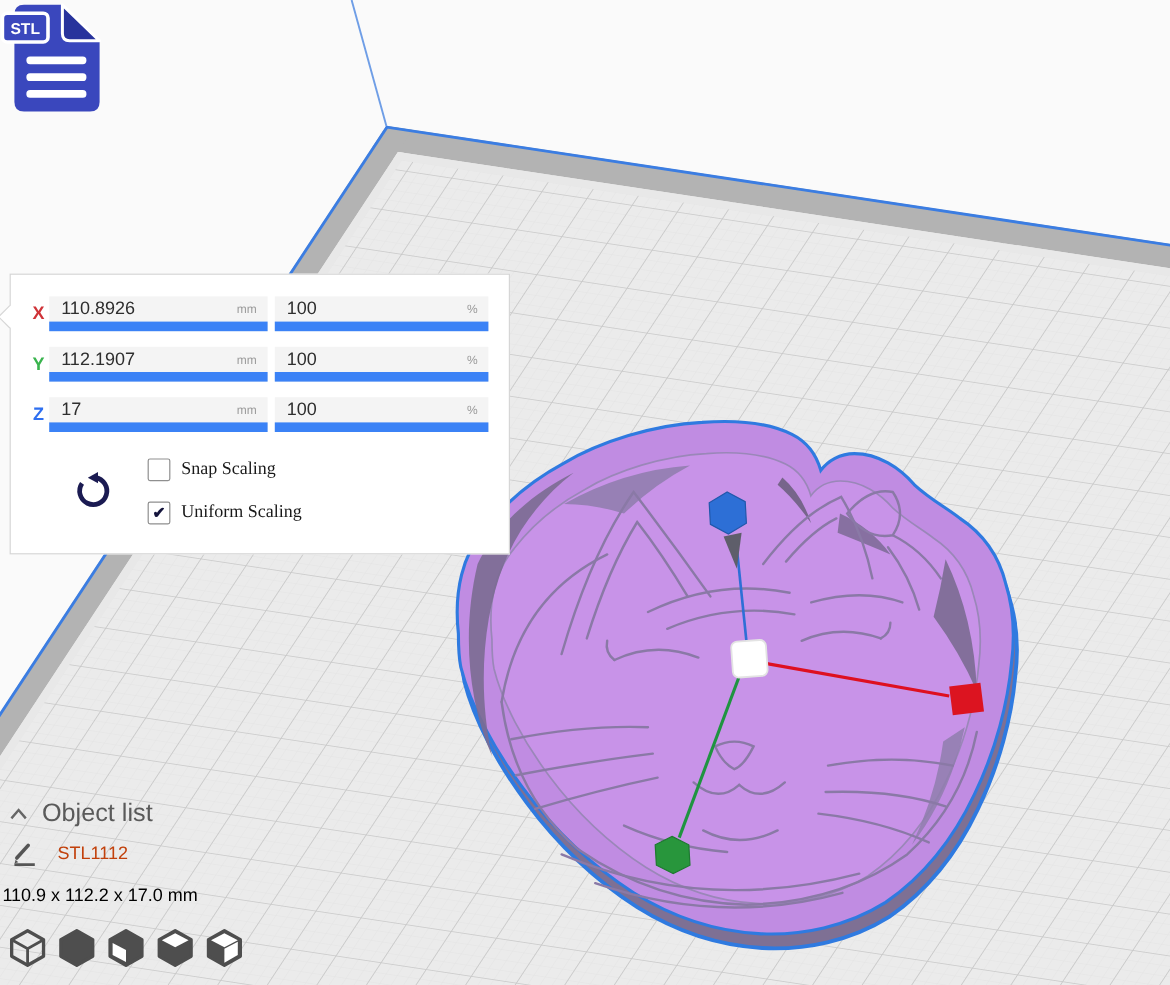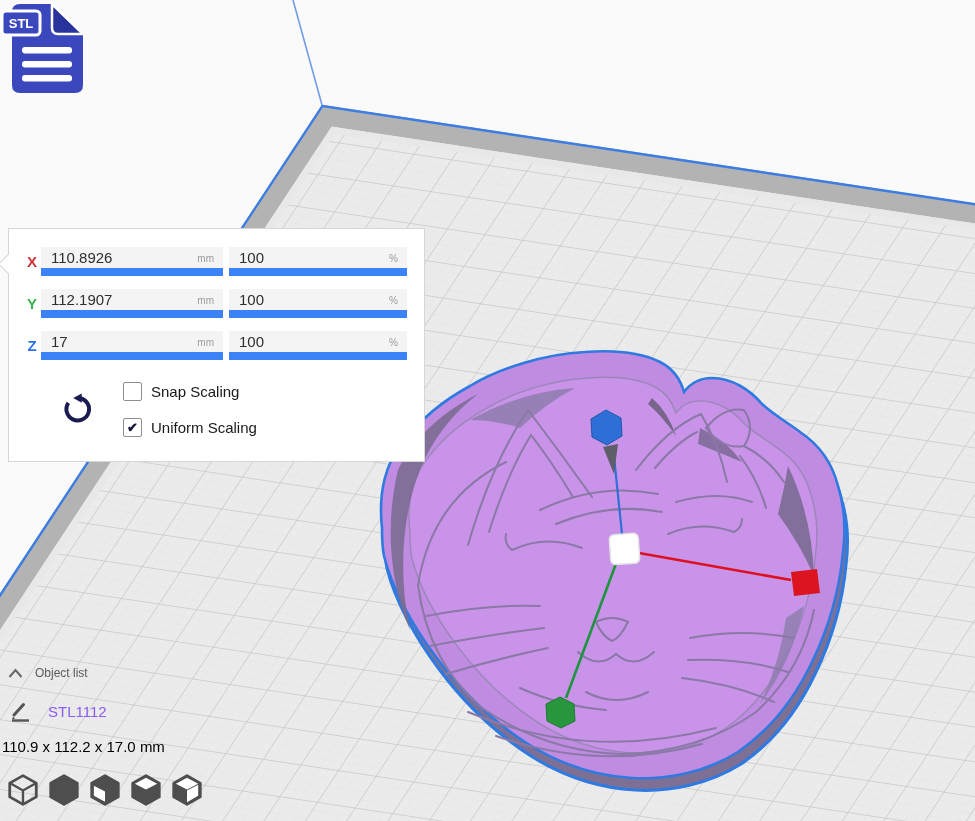--- a/index.html
+++ b/index.html
@@ -28,26 +28,26 @@
   .field input{width:100%;height:100%;border:0;background:transparent;outline:none;
                font-family:"Liberation Sans",sans-serif;font-size:15px;color:#2e2e2e;
                padding:0 36px 0 10px;}
   .suffix{position:absolute;right:9px;top:6px;font-size:10px;color:#9b9b9b;pointer-events:none;}
   .reset-btn{position:absolute;left:52px;top:162px;width:34px;height:36px;cursor:pointer;}
   .cbrow{position:absolute;left:114px;height:20px;display:flex;align-items:center;}
   .cbrow.snap{top:152px}.cbrow.uniform{top:188px}
   .checkbox{width:19px;height:19px;border:1px solid #8f8f8f;border-radius:2px;background:#fff;
             display:inline-flex;align-items:center;justify-content:center;
             font-size:13px;font-weight:bold;color:#14143c;cursor:pointer;}
-  .cblabel{margin-left:9px;font-size:15px;color:#191919;}
+  .cblabel{margin-left:9px;font-size:15px;color:#191919;font-family:Liberation Serif, serif;}
 
   
   .obj-header{position:absolute;left:8px;top:666px;display:flex;align-items:center;color:#5a5a5a;}
-  .obj-header .lbl{margin-left:12px;font-size:12px;text-align:right;}
-  .obj-item{position:absolute;left:10px;top:701px;display:flex;align-items:center;color:#8b5cf6;}
+  .obj-header .lbl{margin-left:12px;font-size:21px;text-align:right;}
+  .obj-item{position:absolute;left:10px;top:701px;display:flex;align-items:center;color:#c2410c;}
   .obj-item .lbl{margin-left:17px;font-size:15px;}
   .dims{position:absolute;left:2px;top:738px;font-size:15px;color:#000000;}
 
   
   .view-toolbar{position:absolute;left:6px;top:773px;display:flex;gap:7px;}
   .vbtn{width:34px;height:36px;padding:0;border:0;background:transparent;cursor:pointer;}
 </style>
 </head>
 <body>
 

